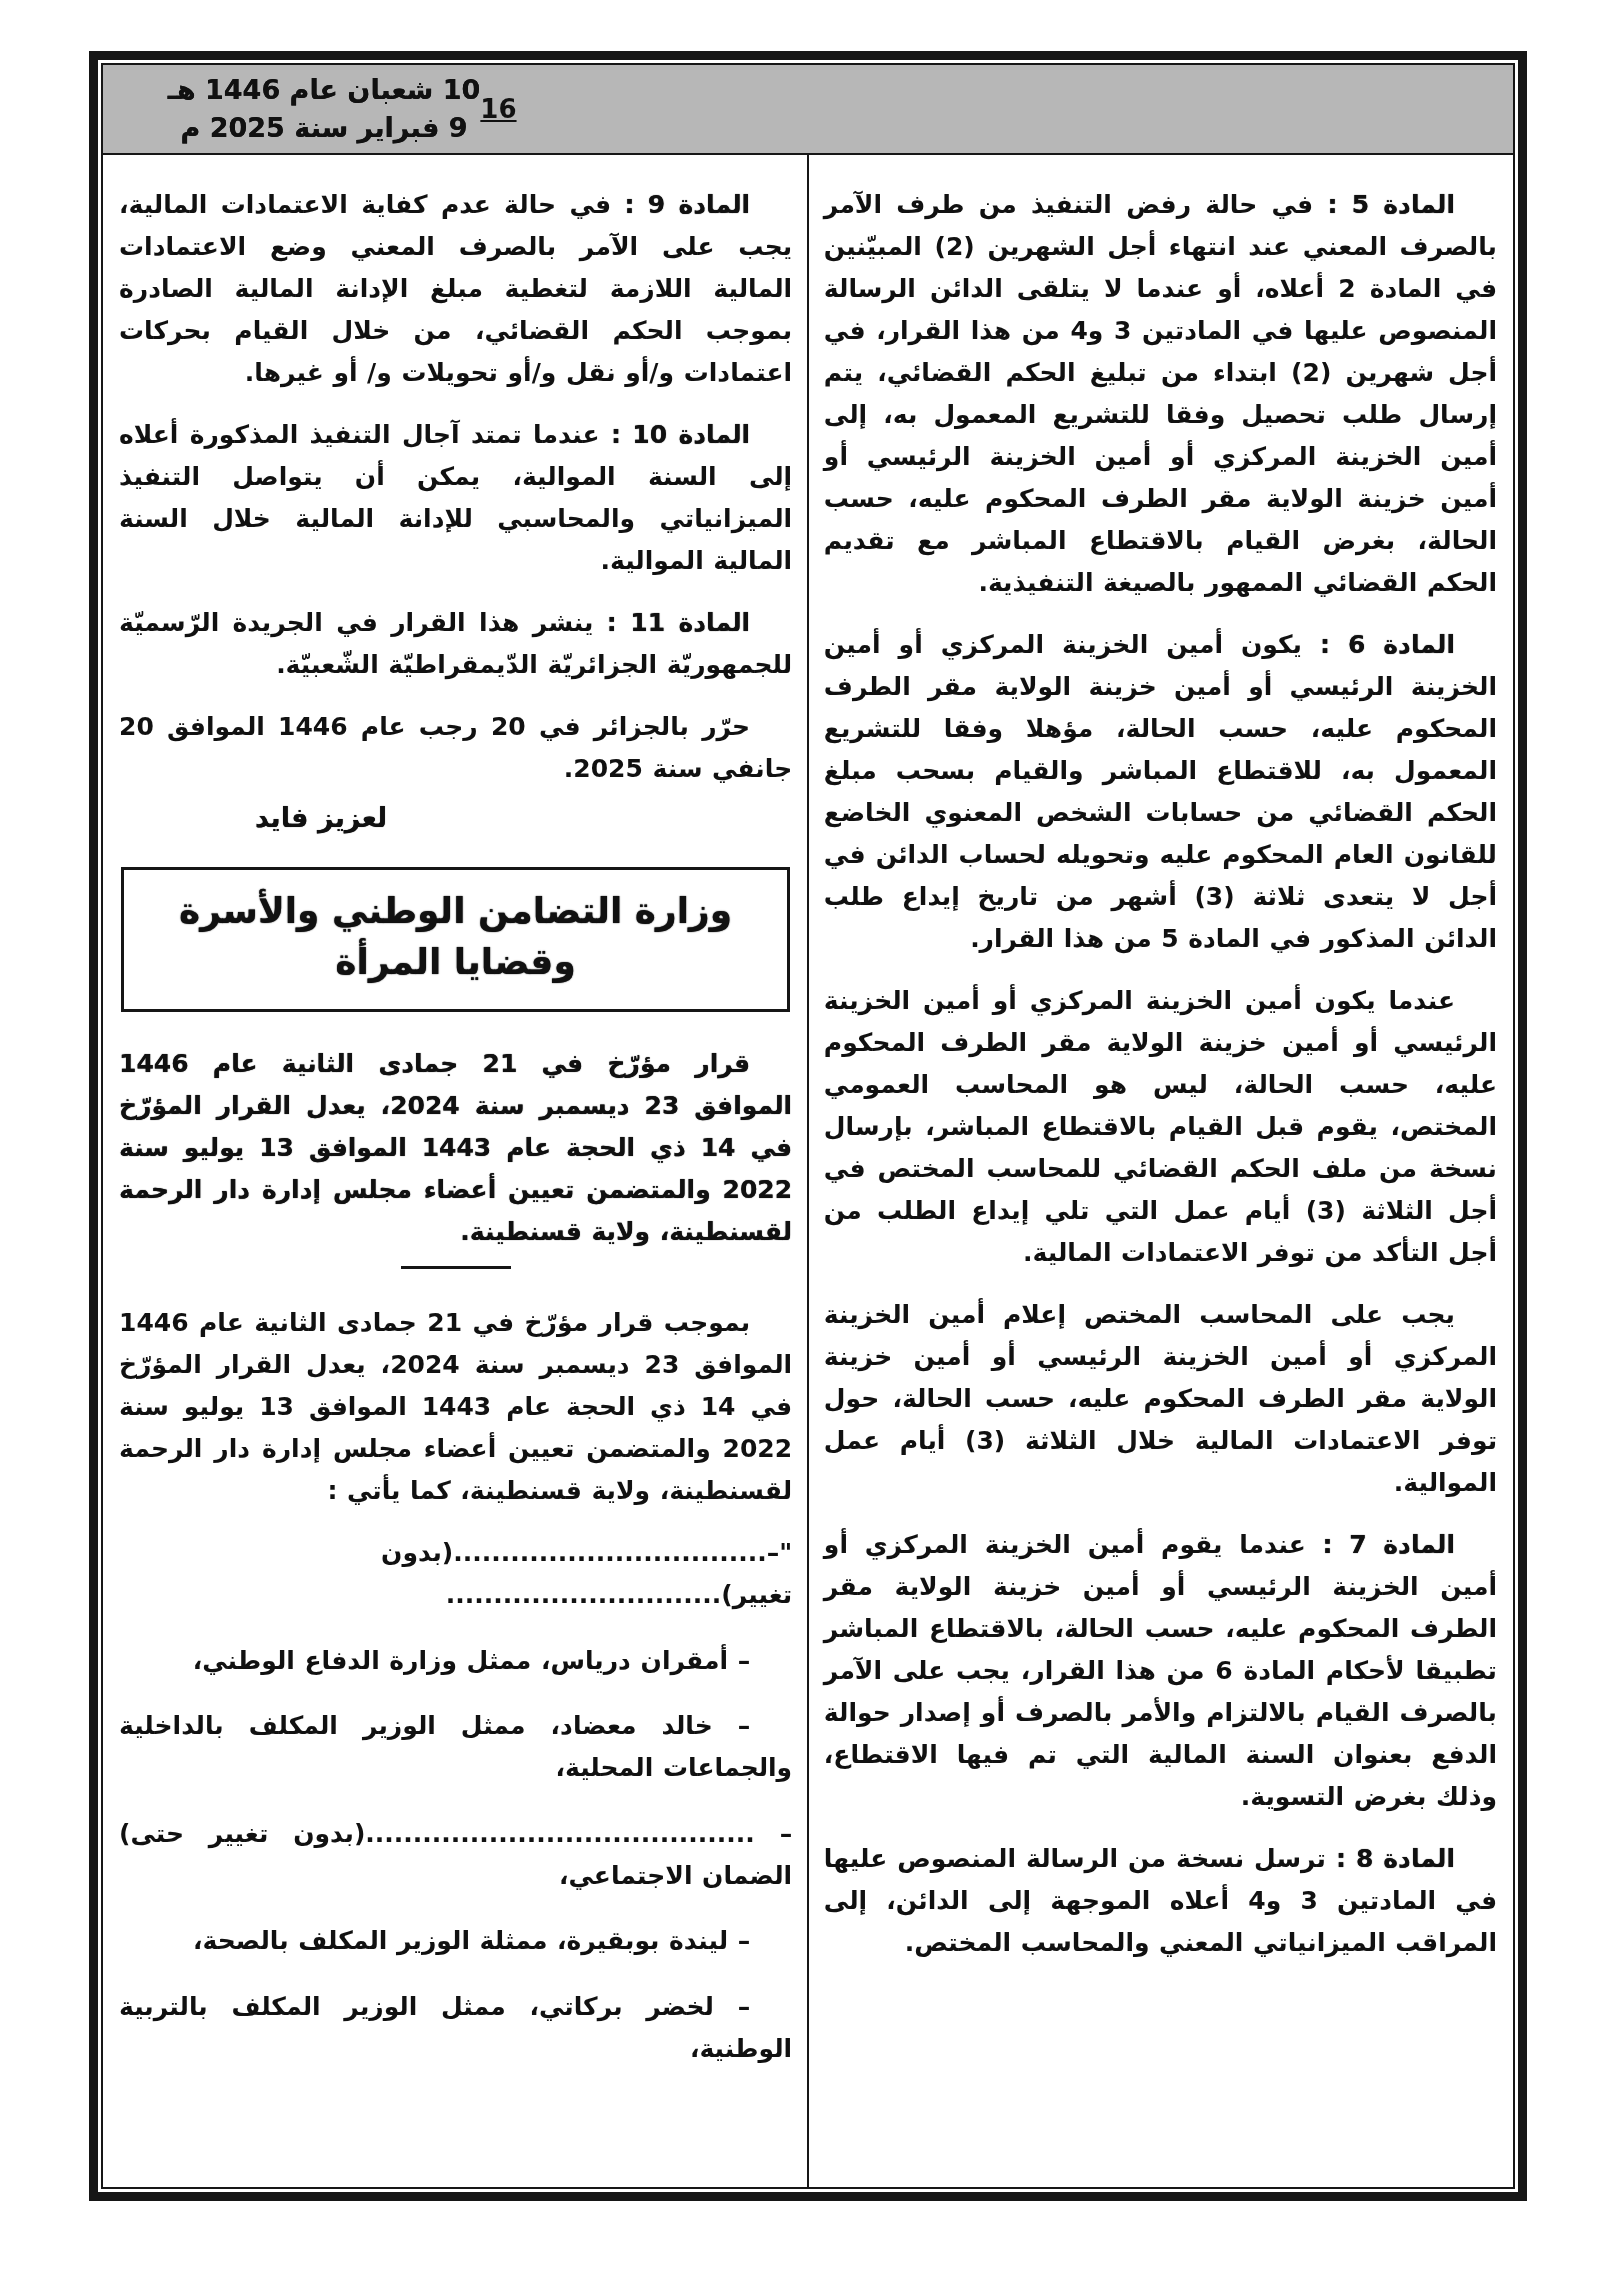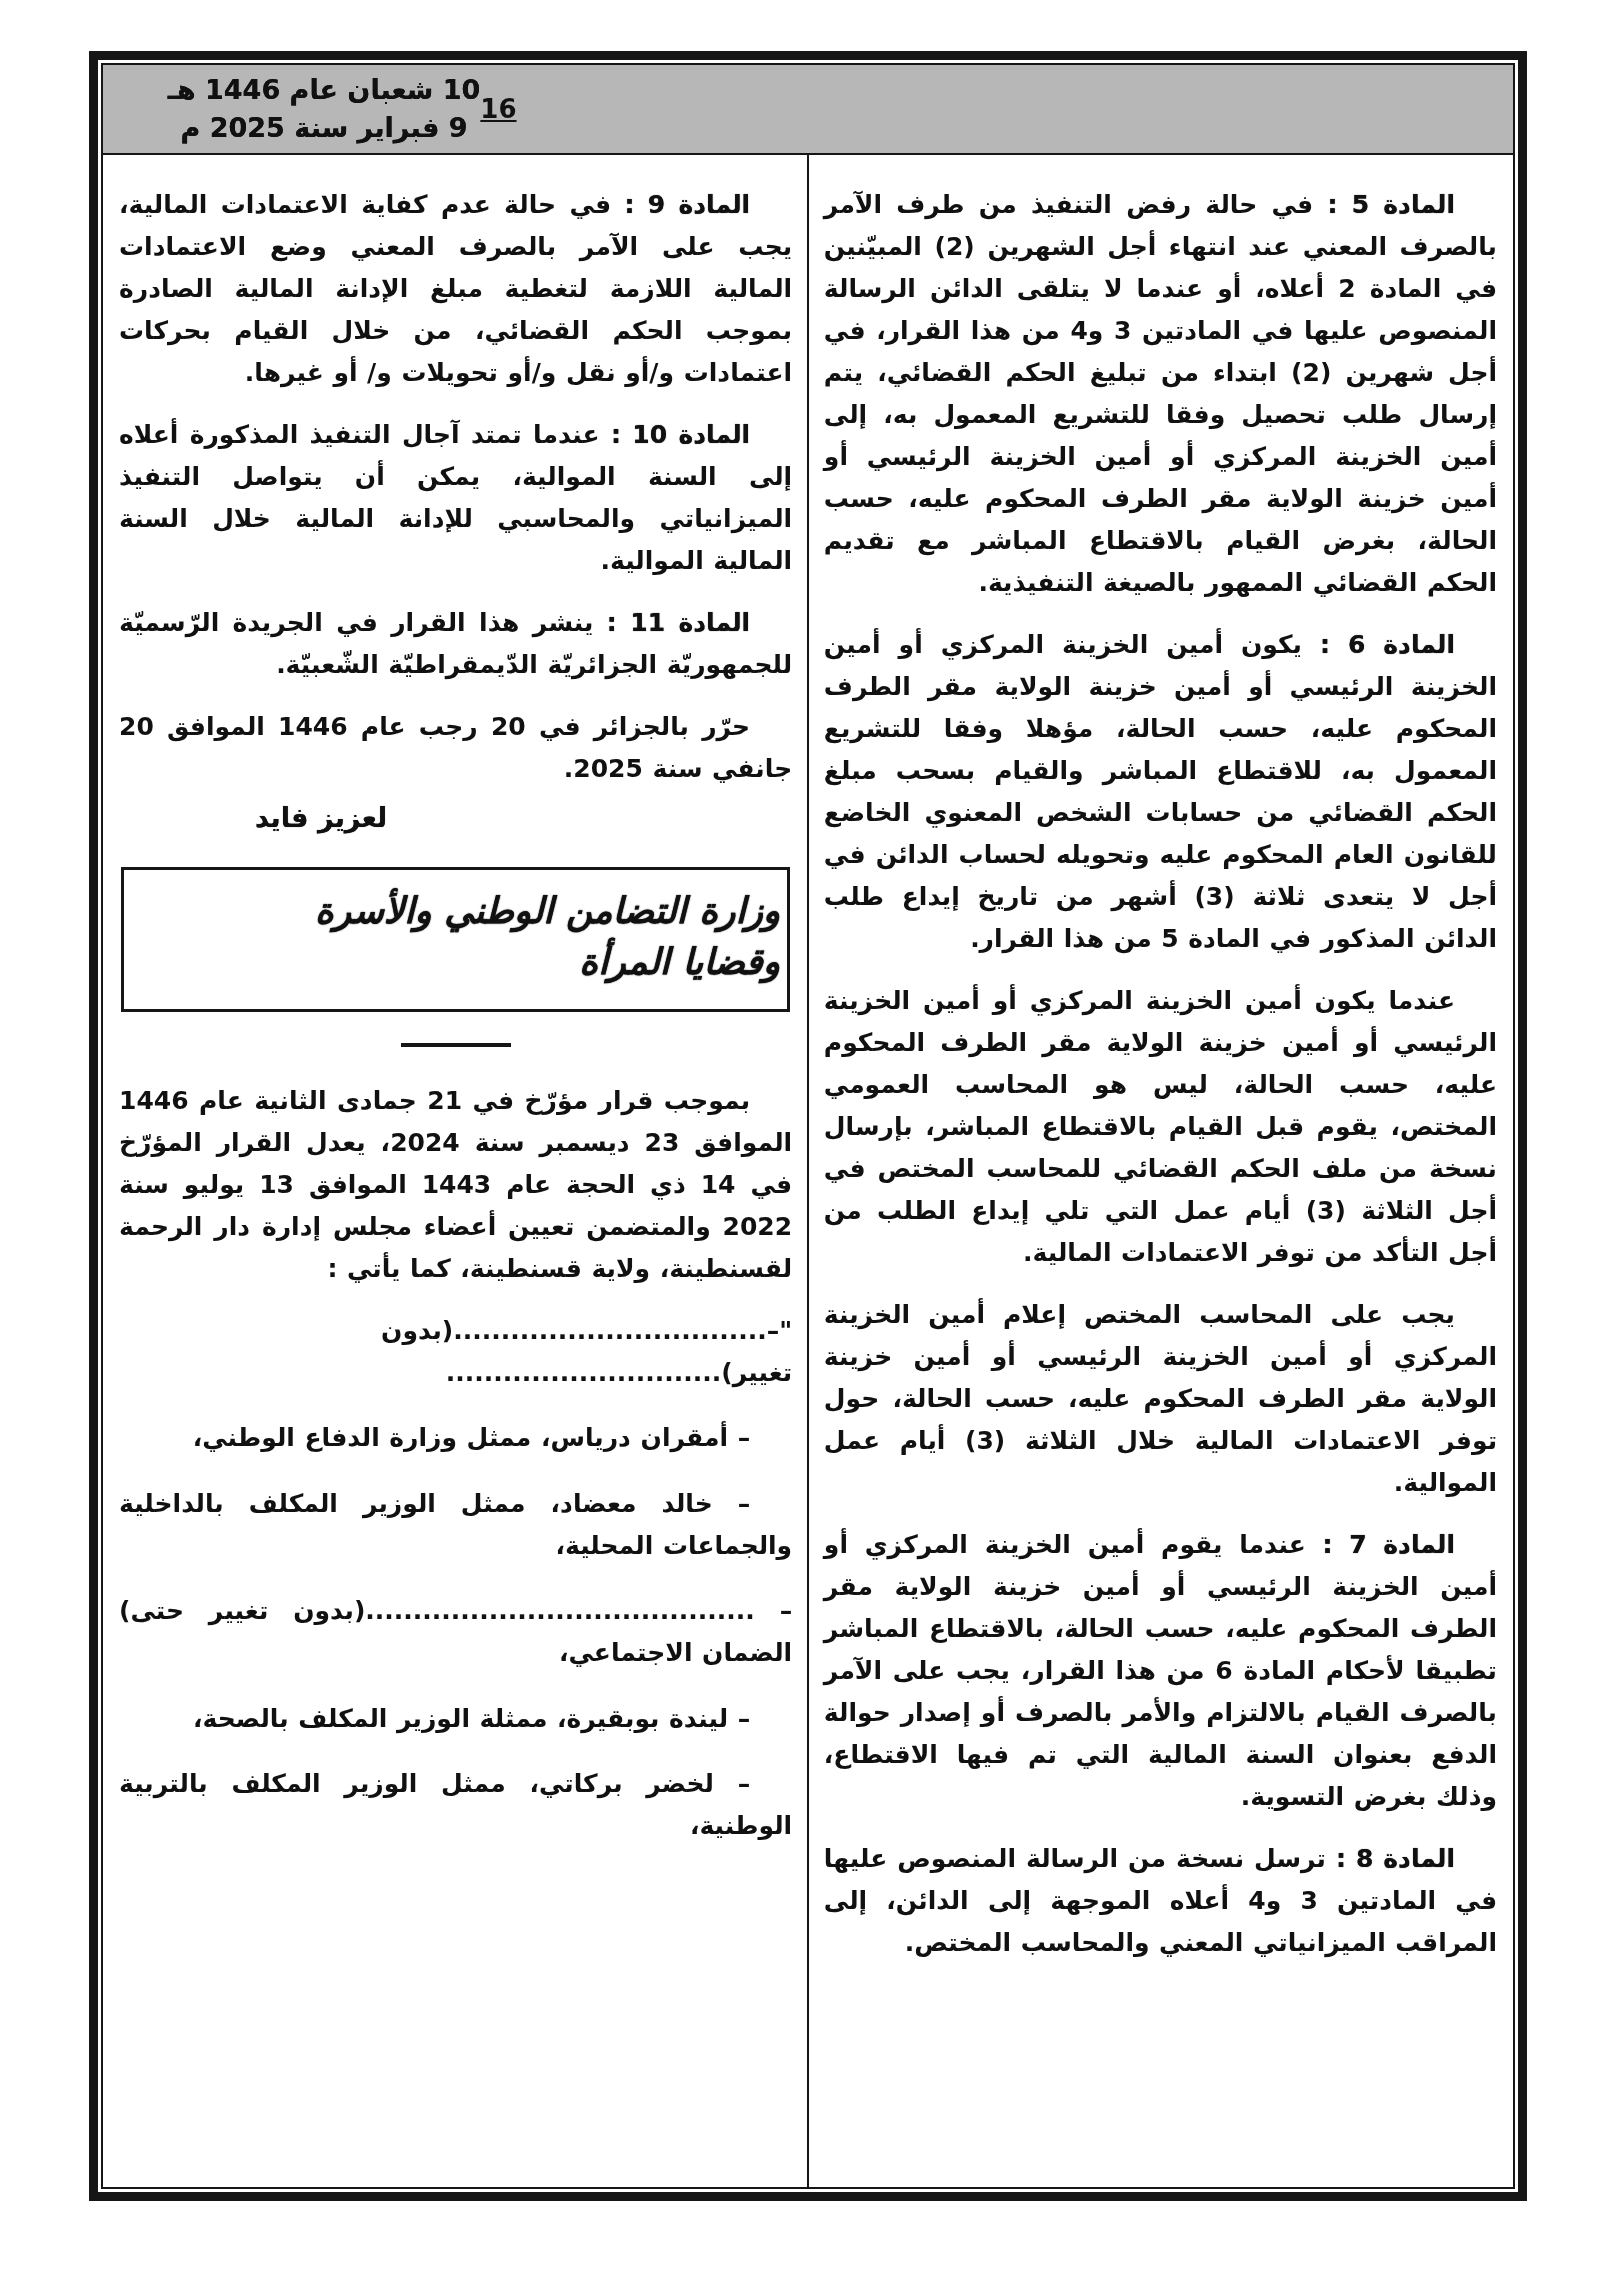--- a/index.html
+++ b/index.html
@@ -103,21 +103,21 @@
     font-weight: 700;
     text-align: left;
     padding-left: 136px;
     margin: 0 0 34px 0;
     text-shadow: 0 0 0.7px currentColor;
   }
   .ministry-box {
     border: 3.6px solid #161616;
     margin: 0 1.8px 31px 1.8px;
     padding: 14.5px 7.2px 22px 7.2px;
-    font-style: italic;
+    text-align: center;
   }
   .ministry-line {
     font-size: 36px;
     line-height: 1.42;
     font-weight: 700;
     text-shadow: 0 0 1.3px currentColor;
   }
   .lead {
     text-shadow: 0 0 0.9px currentColor;
     margin-bottom: 12.7px;
@@ -191,20 +191,21 @@
           <p class="para closing">
             <span>حرّر بالجزائر في 20 رجب عام 1446 الموافق 20 جانفي سنة 2025.</span>
           </p>
           <div class="signature">لعزيز فايد</div>
 
           <div class="ministry-box">
             <div class="ministry-line">وزارة التضامن الوطني والأسرة</div>
             <div class="ministry-line">وقضايا المرأة</div>
           </div>
 
+          <p class="para lead">قرار مؤرّخ في 21 جمادى الثانية عام 1446 الموافق 23 ديسمبر سنة 2024، يعدل القرار المؤرّخ في 14 ذي الحجة عام 1443 الموافق 13 يوليو سنة 2022 والمتضمن تعيين أعضاء مجلس إدارة دار الرحمة لقسنطينة، ولاية قسنطينة.</p>
 
           <div class="rule"></div>
 
           <p class="para">بموجب قرار مؤرّخ في 21 جمادى الثانية عام 1446 الموافق 23 ديسمبر سنة 2024، يعدل القرار المؤرّخ في 14 ذي الحجة عام 1443 الموافق 13 يوليو سنة 2022 والمتضمن تعيين أعضاء مجلس إدارة دار الرحمة لقسنطينة، ولاية قسنطينة، كما يأتي :</p>
 
           <p class="para item flush">"–.................................(بدون تغيير).............................</p>
           <p class="para item">– أمقران درياس، ممثل وزارة الدفاع الوطني،</p>
           <p class="para item">– خالد معضاد، ممثل الوزير المكلف بالداخلية والجماعات المحلية،</p>
           <p class="para item flush">– .........................................(بدون تغيير حتى) الضمان الاجتماعي،</p>
           <p class="para item">– ليندة بوبقيرة، ممثلة الوزير المكلف بالصحة،</p>

